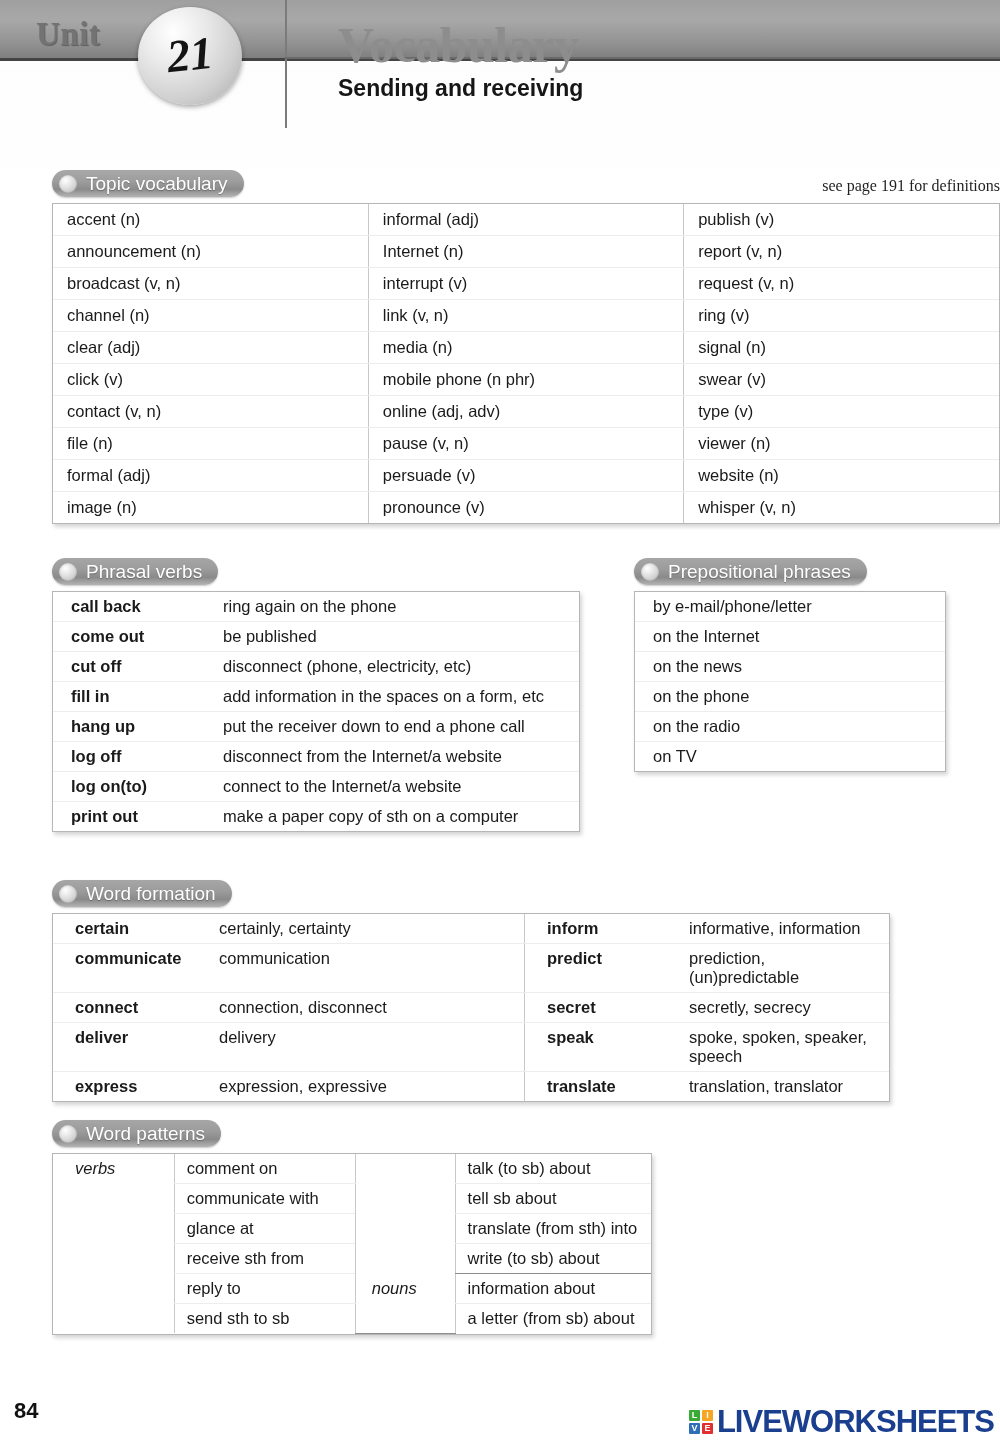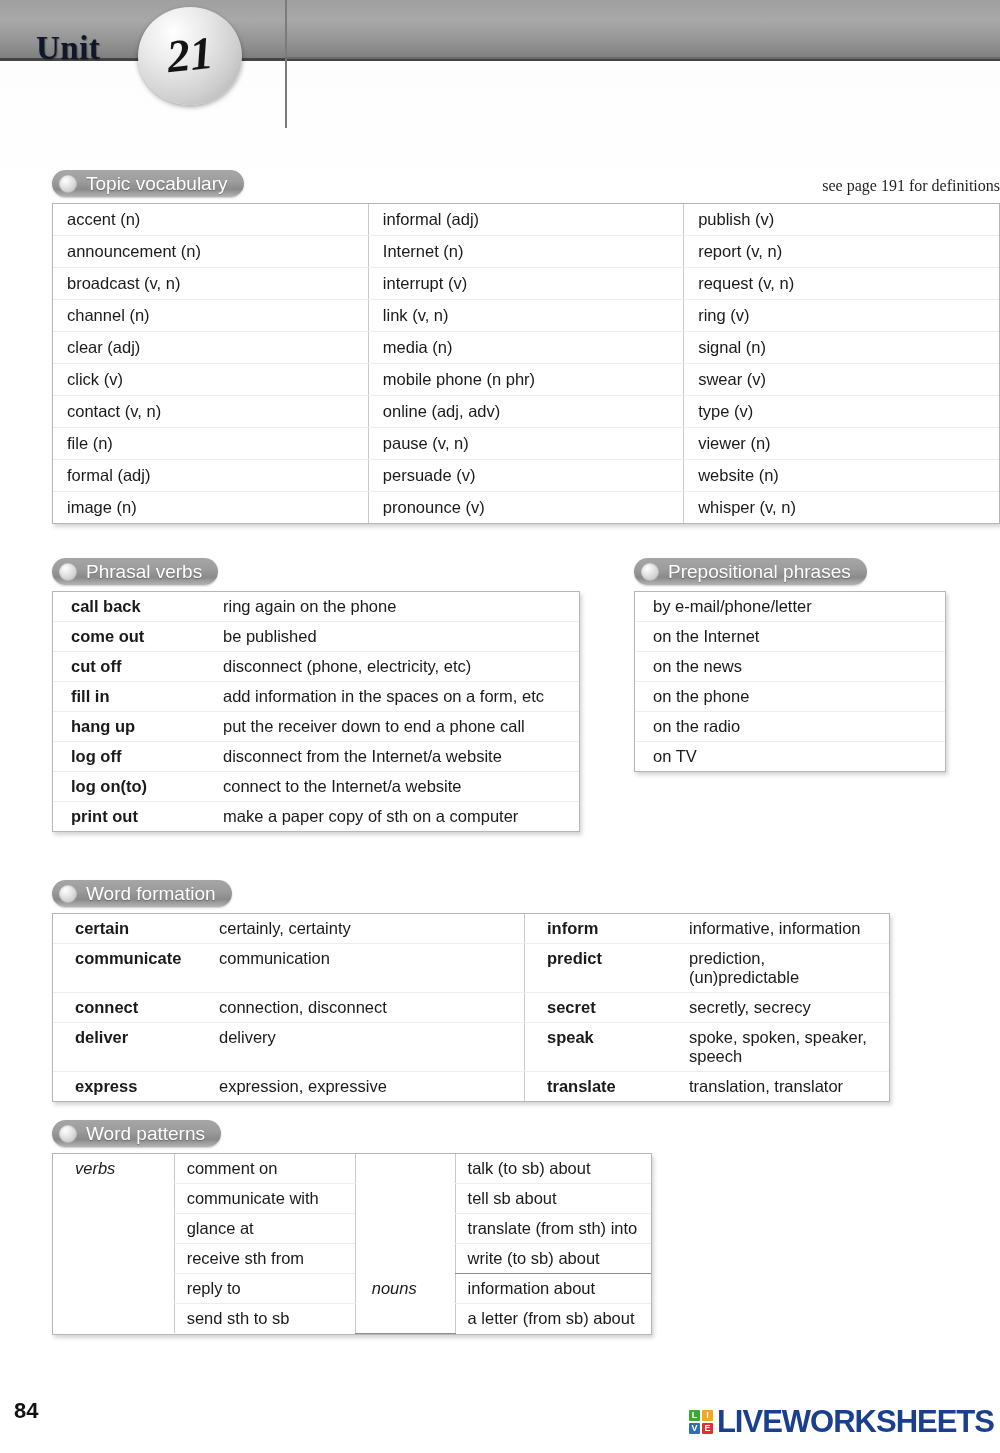--- a/index.html
+++ b/index.html
@@ -24,25 +24,25 @@
   .header-band {
     position: absolute;
     left: 0; top: 0;
     width: 1000px;
     height: 58px;
     background: linear-gradient(180deg,#8e8e8e 0%, #9a9a9a 35%, #828282 75%, #6e6e6e 100%);
     border-bottom: 3px solid #2b2b2b;
   }
   .unit-word {
     position: absolute;
-    left: 36px; top: 30px;
+    left: 36px; top: 16px;
     font-family: "Liberation Serif", serif;
     font-weight: bold;
     font-size: 33px;
-    color: #0f172a;
+    color: #737373;
     letter-spacing: .5px;
     text-shadow: 1px 1px 1px rgba(0,0,0,.35);
     z-index: 4;
   }
   .unit-oval {
     position: absolute;
     left: 138px; top: 7px;
     width: 104px; height: 98px;
     border-radius: 50%;
     background: radial-gradient(ellipse at 34% 26%, #ffffff 0%, #e9e9e9 34%, #cfcfcf 66%, #a8a8a8 100%);
@@ -238,20 +238,24 @@
 </head>
 <body>
 
 <div class="page-header">
   <div class="header-band"></div>
   <div class="unit-word">Unit</div>
   <div class="unit-oval"></div>
   <div class="unit-number">21</div>
   <div class="header-divider"></div>
   <div class="header-rule"></div>
+  <div class="title-block">
+    <div class="title-main">Vocabulary</div>
+    <div class="title-sub">Sending and receiving</div>
+  </div>
 </div>
 
 <div class="sec" id="sec-topic">
   <div class="pill">
     <span class="pill-dot"></span>
     <span class="pill-label">Topic vocabulary</span>
   </div>
   <div class="see-page">see page 191 for definitions</div>
   <div class="box">
     <table class="grid" id="topic-table">

